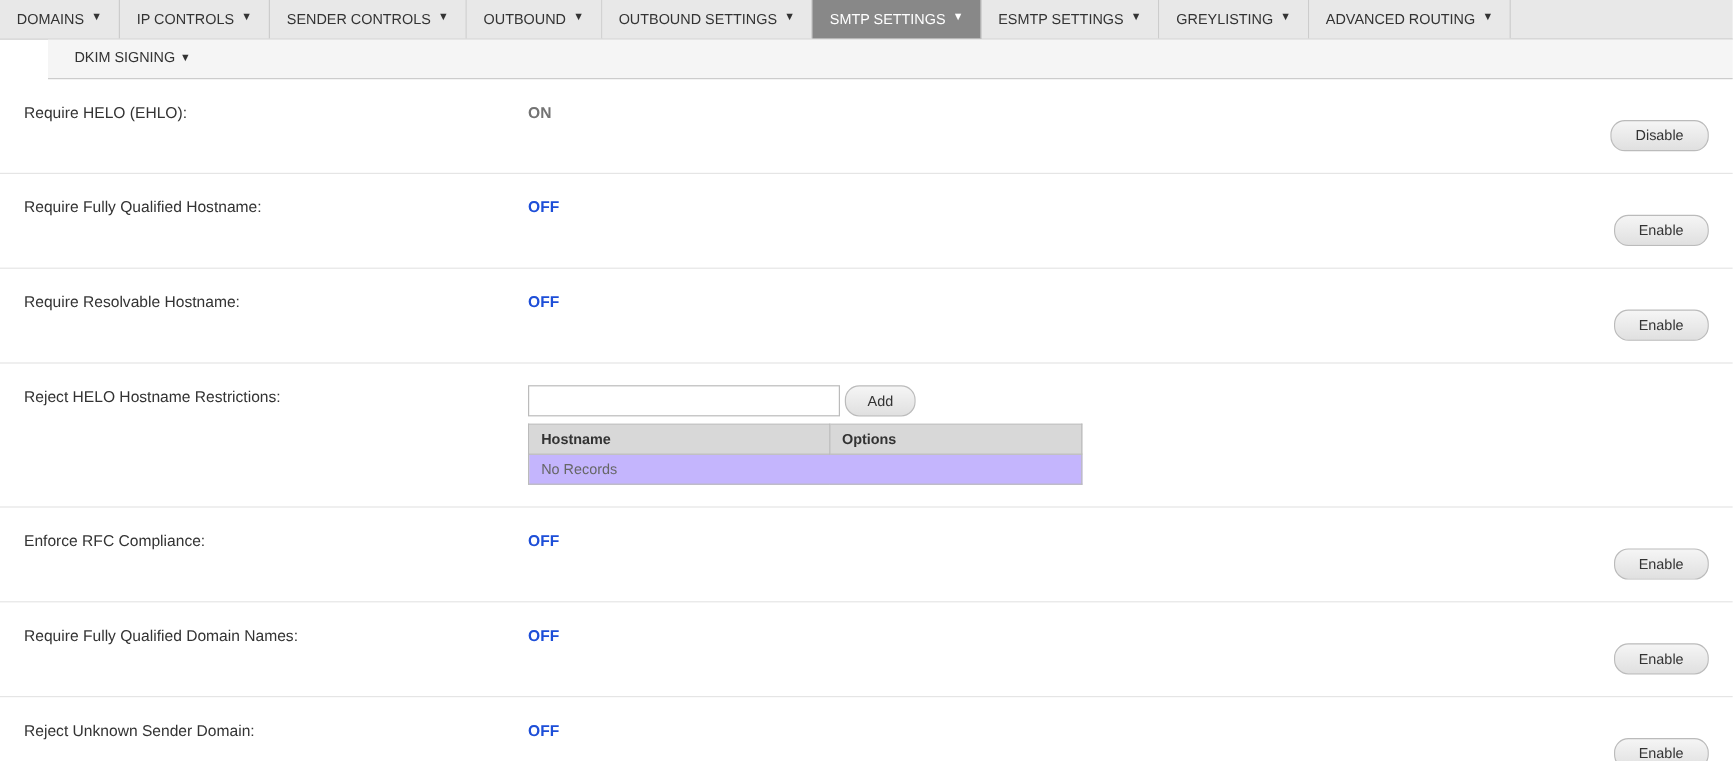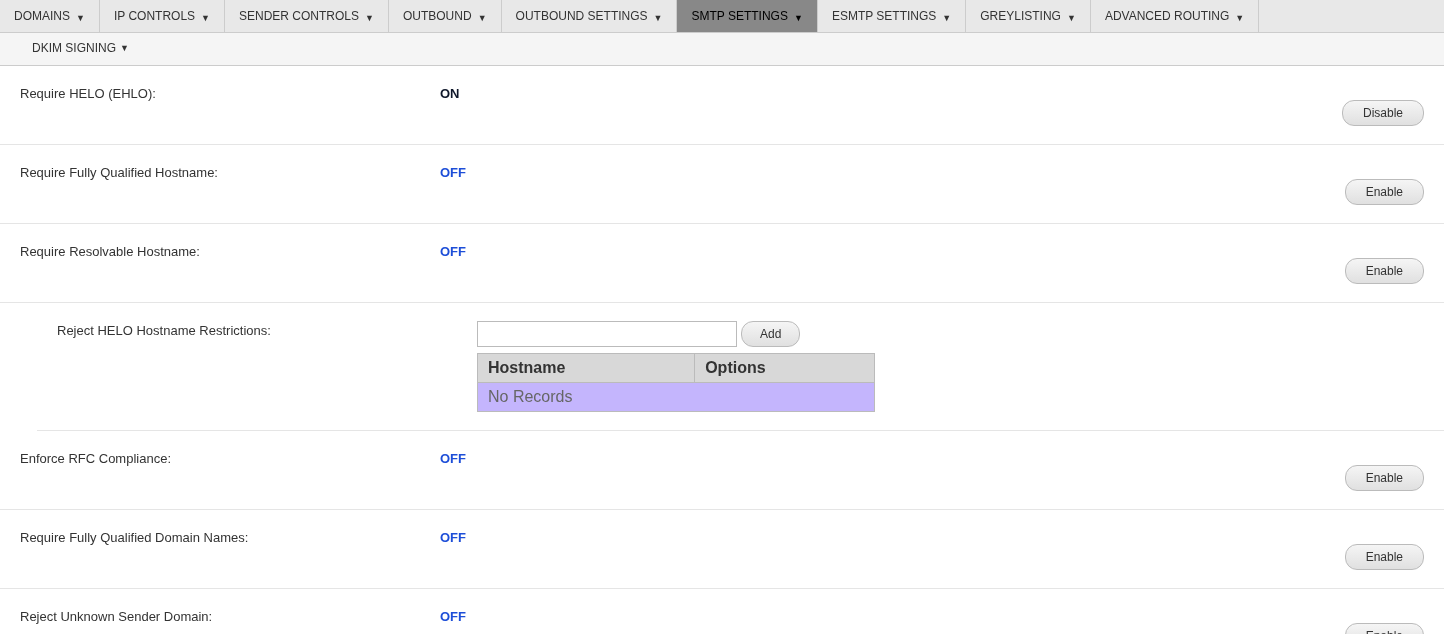--- a/index.html
+++ b/index.html
@@ -10,44 +10,45 @@
       display: flex;
       background: #e8e8e8;
       border-bottom: 1px solid #ccc;
       flex-wrap: nowrap;
     }
     .nav-item {
       padding: 9px 14px;
       cursor: pointer;
       border-right: 1px solid #ccc;
       display: flex;
-      align-items: flex-end;
+      align-items: flex-start;
       gap: 4px;
       white-space: nowrap;
       font-size: 12px;
       font-weight: 500;
       color: #333;
       background: #e8e8e8;
       user-select: none;
     }
     .nav-item.active {
       background: #888;
-      color: #000000;
+      color: #ffffff;
     }
     .nav-item .caret {
       font-size: 9px;
       margin-left: 2px;
     }
 
     
     .sub-nav {
       display: flex;
       background: #f5f5f5;
       border-bottom: 1px solid #ccc;
-      padding: 0 20px;
+      padding: 0 10px;
+      margin-left: 40px;
     }
     .sub-nav-item {
       padding: 8px 12px;
       cursor: pointer;
       font-size: 12px;
       color: #333;
       display: flex;
       align-items: center;
       gap: 4px;
       border-bottom: 2px solid transparent;
@@ -78,21 +79,21 @@
     }
     .setting-label.bold { font-weight: normal; }
 
     .setting-value {
       width: 120px;
       flex-shrink: 0;
       font-size: 13px;
       font-weight: bold;
       padding-top: 2px;
     }
-    .setting-value.on { color: #0f172a; }
+    .setting-value.on { color: #737373; }
     .setting-value.off { color: #1d4ed8; }
 
     .setting-control {
       flex: 1;
       display: flex;
       align-items: flex-start;
     }
 
     .setting-action {
       margin-left: auto;
@@ -138,22 +139,22 @@
       border: 1px solid #bbb;
       background: linear-gradient(to bottom, #f5f5f5, #e0e0e0);
       border-radius: 12px;
       color: #333;
       height: 26px;
     }
 
     
     .hostname-table {
       border-collapse: collapse;
-      width: 398px;
-      font-size: 16px;
+      width: 462px;
+      font-size: 12px;
     }
     .hostname-table th {
       background: #d8d8d8;
       border: 1px solid #bbb;
       padding: 5px 10px;
       text-align: left;
       font-weight: bold;
     }
     .hostname-table td {
       border: 1px solid #bbb;
@@ -234,21 +235,21 @@
 
   <div class="setting-row">
     <div class="setting-label">Require Resolvable Hostname:</div>
     <div class="setting-value off">OFF</div>
     <div class="setting-control"></div>
     <div class="setting-action">
       <button class="btn">Enable</button>
     </div>
   </div>
 
-  <div class="setting-row" style="align-items: flex-start; margin-left: 37px;">
+  <div class="setting-row" style="align-items: flex-start;">
     <div class="setting-label">Reject HELO Hostname Restrictions:</div>
     <div class="hostname-section">
       <div class="hostname-input-row">
         <input class="hostname-input" type="text" style="">
         <button class="add-btn">Add</button>
       </div>
       <table class="hostname-table">
         <thead>
           <tr>
             <th>Hostname</th>

